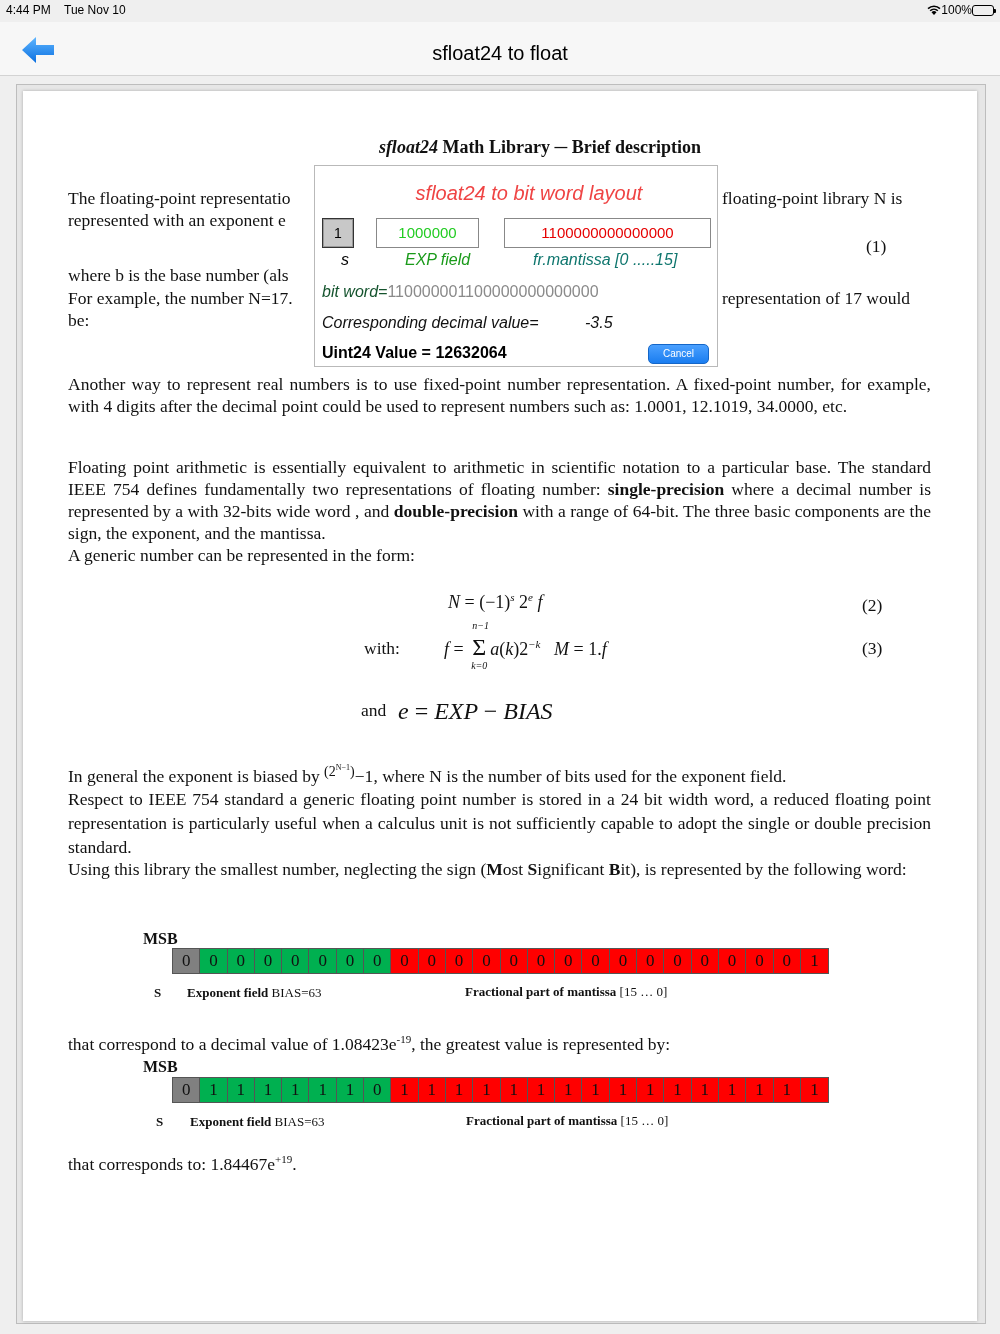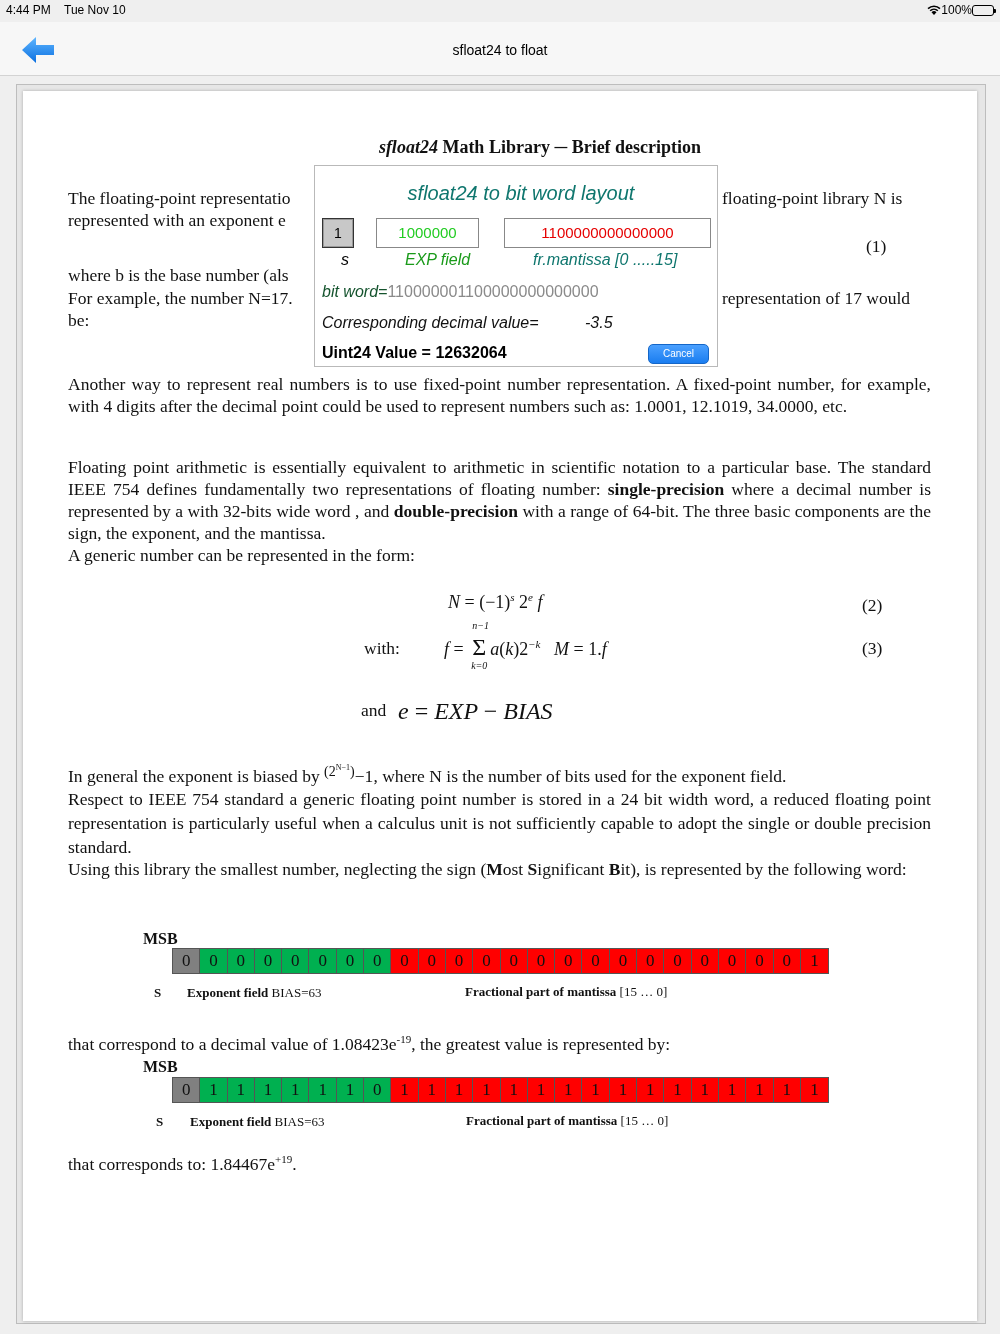--- a/index.html
+++ b/index.html
@@ -12,37 +12,37 @@
     .statusbar .date { position: absolute; left: 64px; top: 3px; }
     .statusbar .right { position: absolute; right: 6px; top: 3px; display: flex; align-items: center; gap: 0; }
     .wifi { width: 14px; height: 11px; position: relative; }
     .battery { width: 22px; height: 11px; border: 1px solid #000; border-radius: 3px; padding: 1px; position: relative; }
     .battery .fill { width: 100%; height: 100%; background: #000; border-radius: 1px; }
     .battery::after { content: ""; position: absolute; right: -3px; top: 3px; width: 2px; height: 4px; background: #000; border-radius: 0 1px 1px 0; }
 
     
     .navbar { position: absolute; left: 0; top: 22px; width: 1000px; height: 54px; background: #f7f7f7; border-bottom: 1px solid #d3d3d3; }
     .navbar .back { position: absolute; left: 20px; top: 13px; width: 40px; height: 30px; cursor: pointer; }
-    .navbar .title { position: absolute; left: 0; right: 0; top: 20px; text-align: center; font-size: 14px; color: #000; }
+    .navbar .title { position: absolute; left: 0; right: 0; top: 20px; text-align: center; font-size: 20px; color: #000; }
 
     
     .frame { position: absolute; left: 16px; top: 84px; width: 970px; height: 1240px; border: 1px solid #bdbdbd; background: #e6e6e6; }
     .page { position: absolute; left: 6px; top: 6px; width: 954px; height: 1230px; background: #fff; box-shadow: 0 0 3px rgba(0,0,0,0.25); }
 
     .doc { position: absolute; left: 0; top: 0; width: 1000px; font-family: "Liberation Serif", serif; color: #111; font-size: 17.5px; }
     .abs { position: absolute; }
     .doc-title { position: absolute; left: 0; width: 1000px; top: 137px; text-align: center; font-weight: bold; font-size: 18px; margin-left: 40px; }
     .doc-title i { font-style: italic; }
     .just { text-align: justify; text-align-last: auto; }
     .para { position: absolute; left: 68px; width: 863px; line-height: 22px; }
     .eqnum { position: absolute; }
 
     
     .dialog { position: absolute; left: 314px; top: 165px; width: 404px; height: 202px; background: #fff; border: 1px solid #b9b9b9; font-family: "Liberation Sans", sans-serif; }
-    .dlg-title { position: absolute; left: 4px; width: 404px; top: 16px; text-align: center; color: #0f766e; font-size: 20px; font-style: italic; }
+    .dlg-title { position: absolute; left: 12px; width: 404px; top: 16px; text-align: center; color: #ef4444; font-size: 20px; font-style: italic; }
     .sign-box { position: absolute; left: 7px; top: 52px; width: 32px; height: 30px; background: #c8c8c8; border: 1px solid #333; box-shadow: inset 0 0 0 1px #999; text-align: center; line-height: 28px; font-size: 14px; color: #000; }
     .exp-box { position: absolute; left: 61px; top: 52px; width: 103px; height: 30px; border: 1px solid #888; text-align: center; line-height: 28px; font-size: 15px; color: #22cc22; background: #fff; }
     .man-box { position: absolute; left: 189px; top: 52px; width: 207px; height: 30px; border: 1px solid #888; text-align: center; line-height: 28px; font-size: 15px; color: #e60000; background: #fff; }
     .lbl { position: absolute; top: 85px; font-size: 16px; font-style: italic; }
     .lbl-s { left: 26px; color: #000; }
     .lbl-exp { left: 90px; color: #1a9a1a; }
     .lbl-man { left: 218px; color: #0f766e; }
     .bitword { position: absolute; left: 7px; top: 117px; font-size: 16px; }
     .bitword .k { font-style: italic; color: #14532d; }
     .bitword .v { color: #8a8a8a; }

